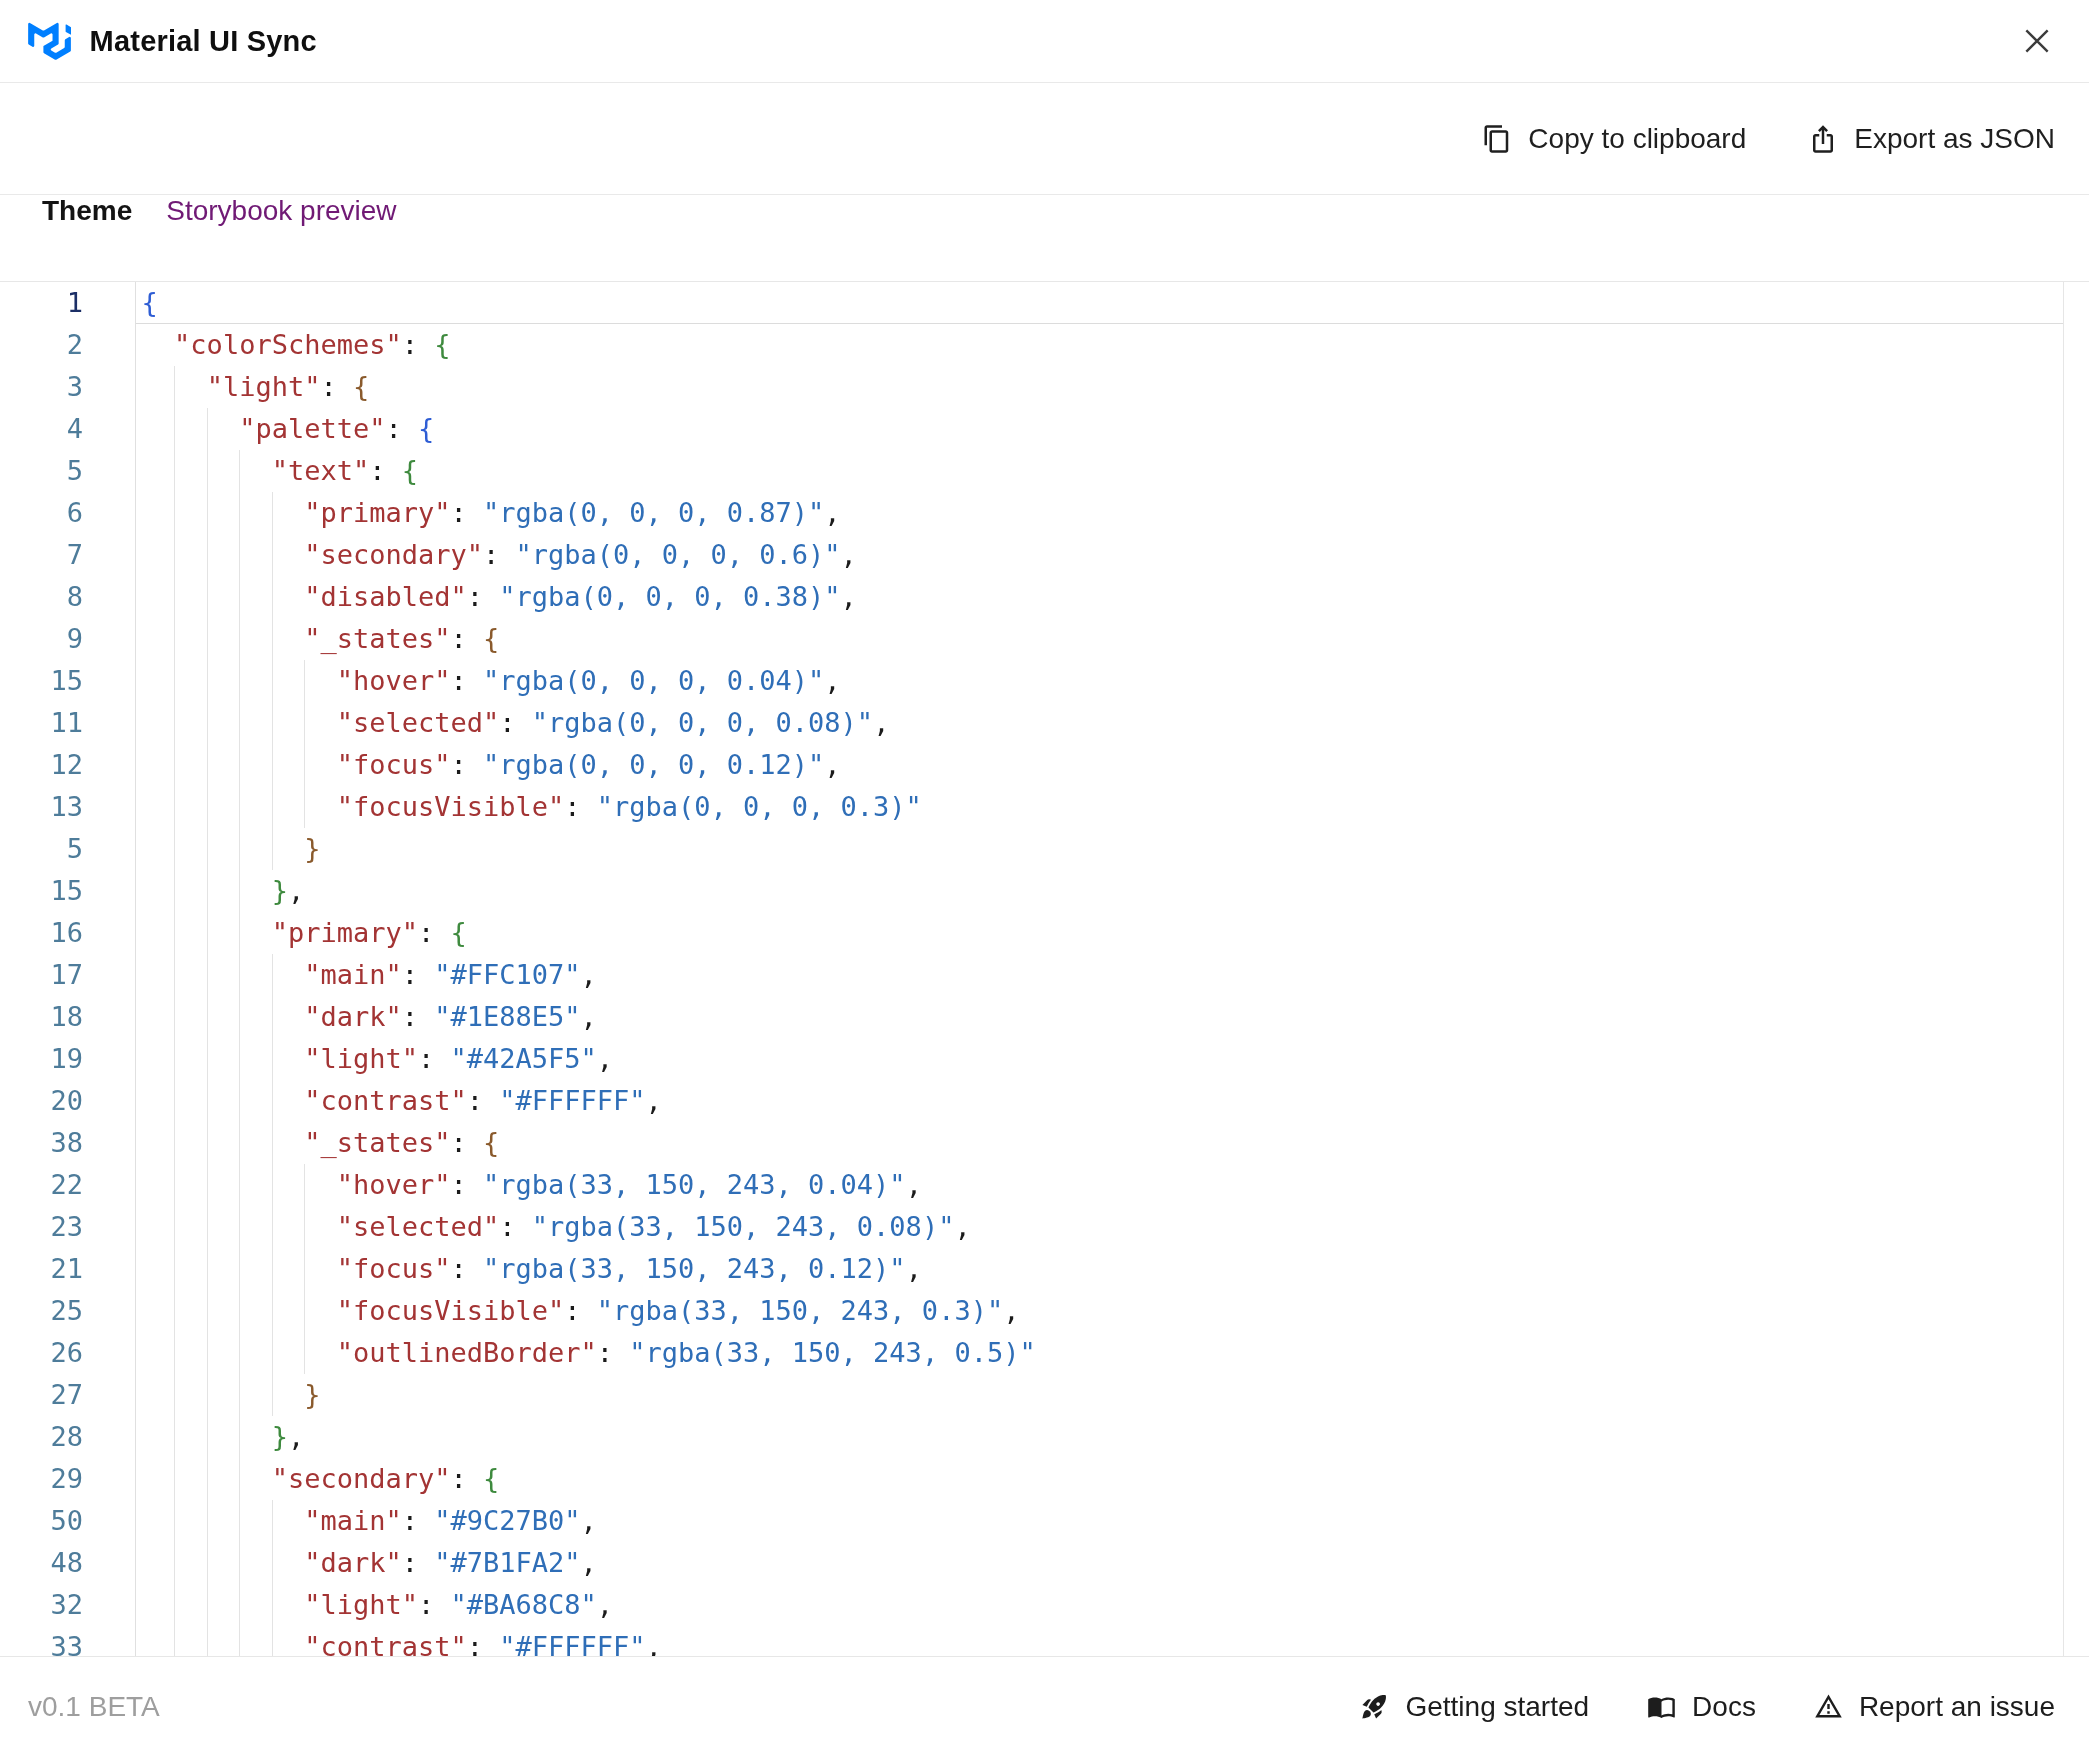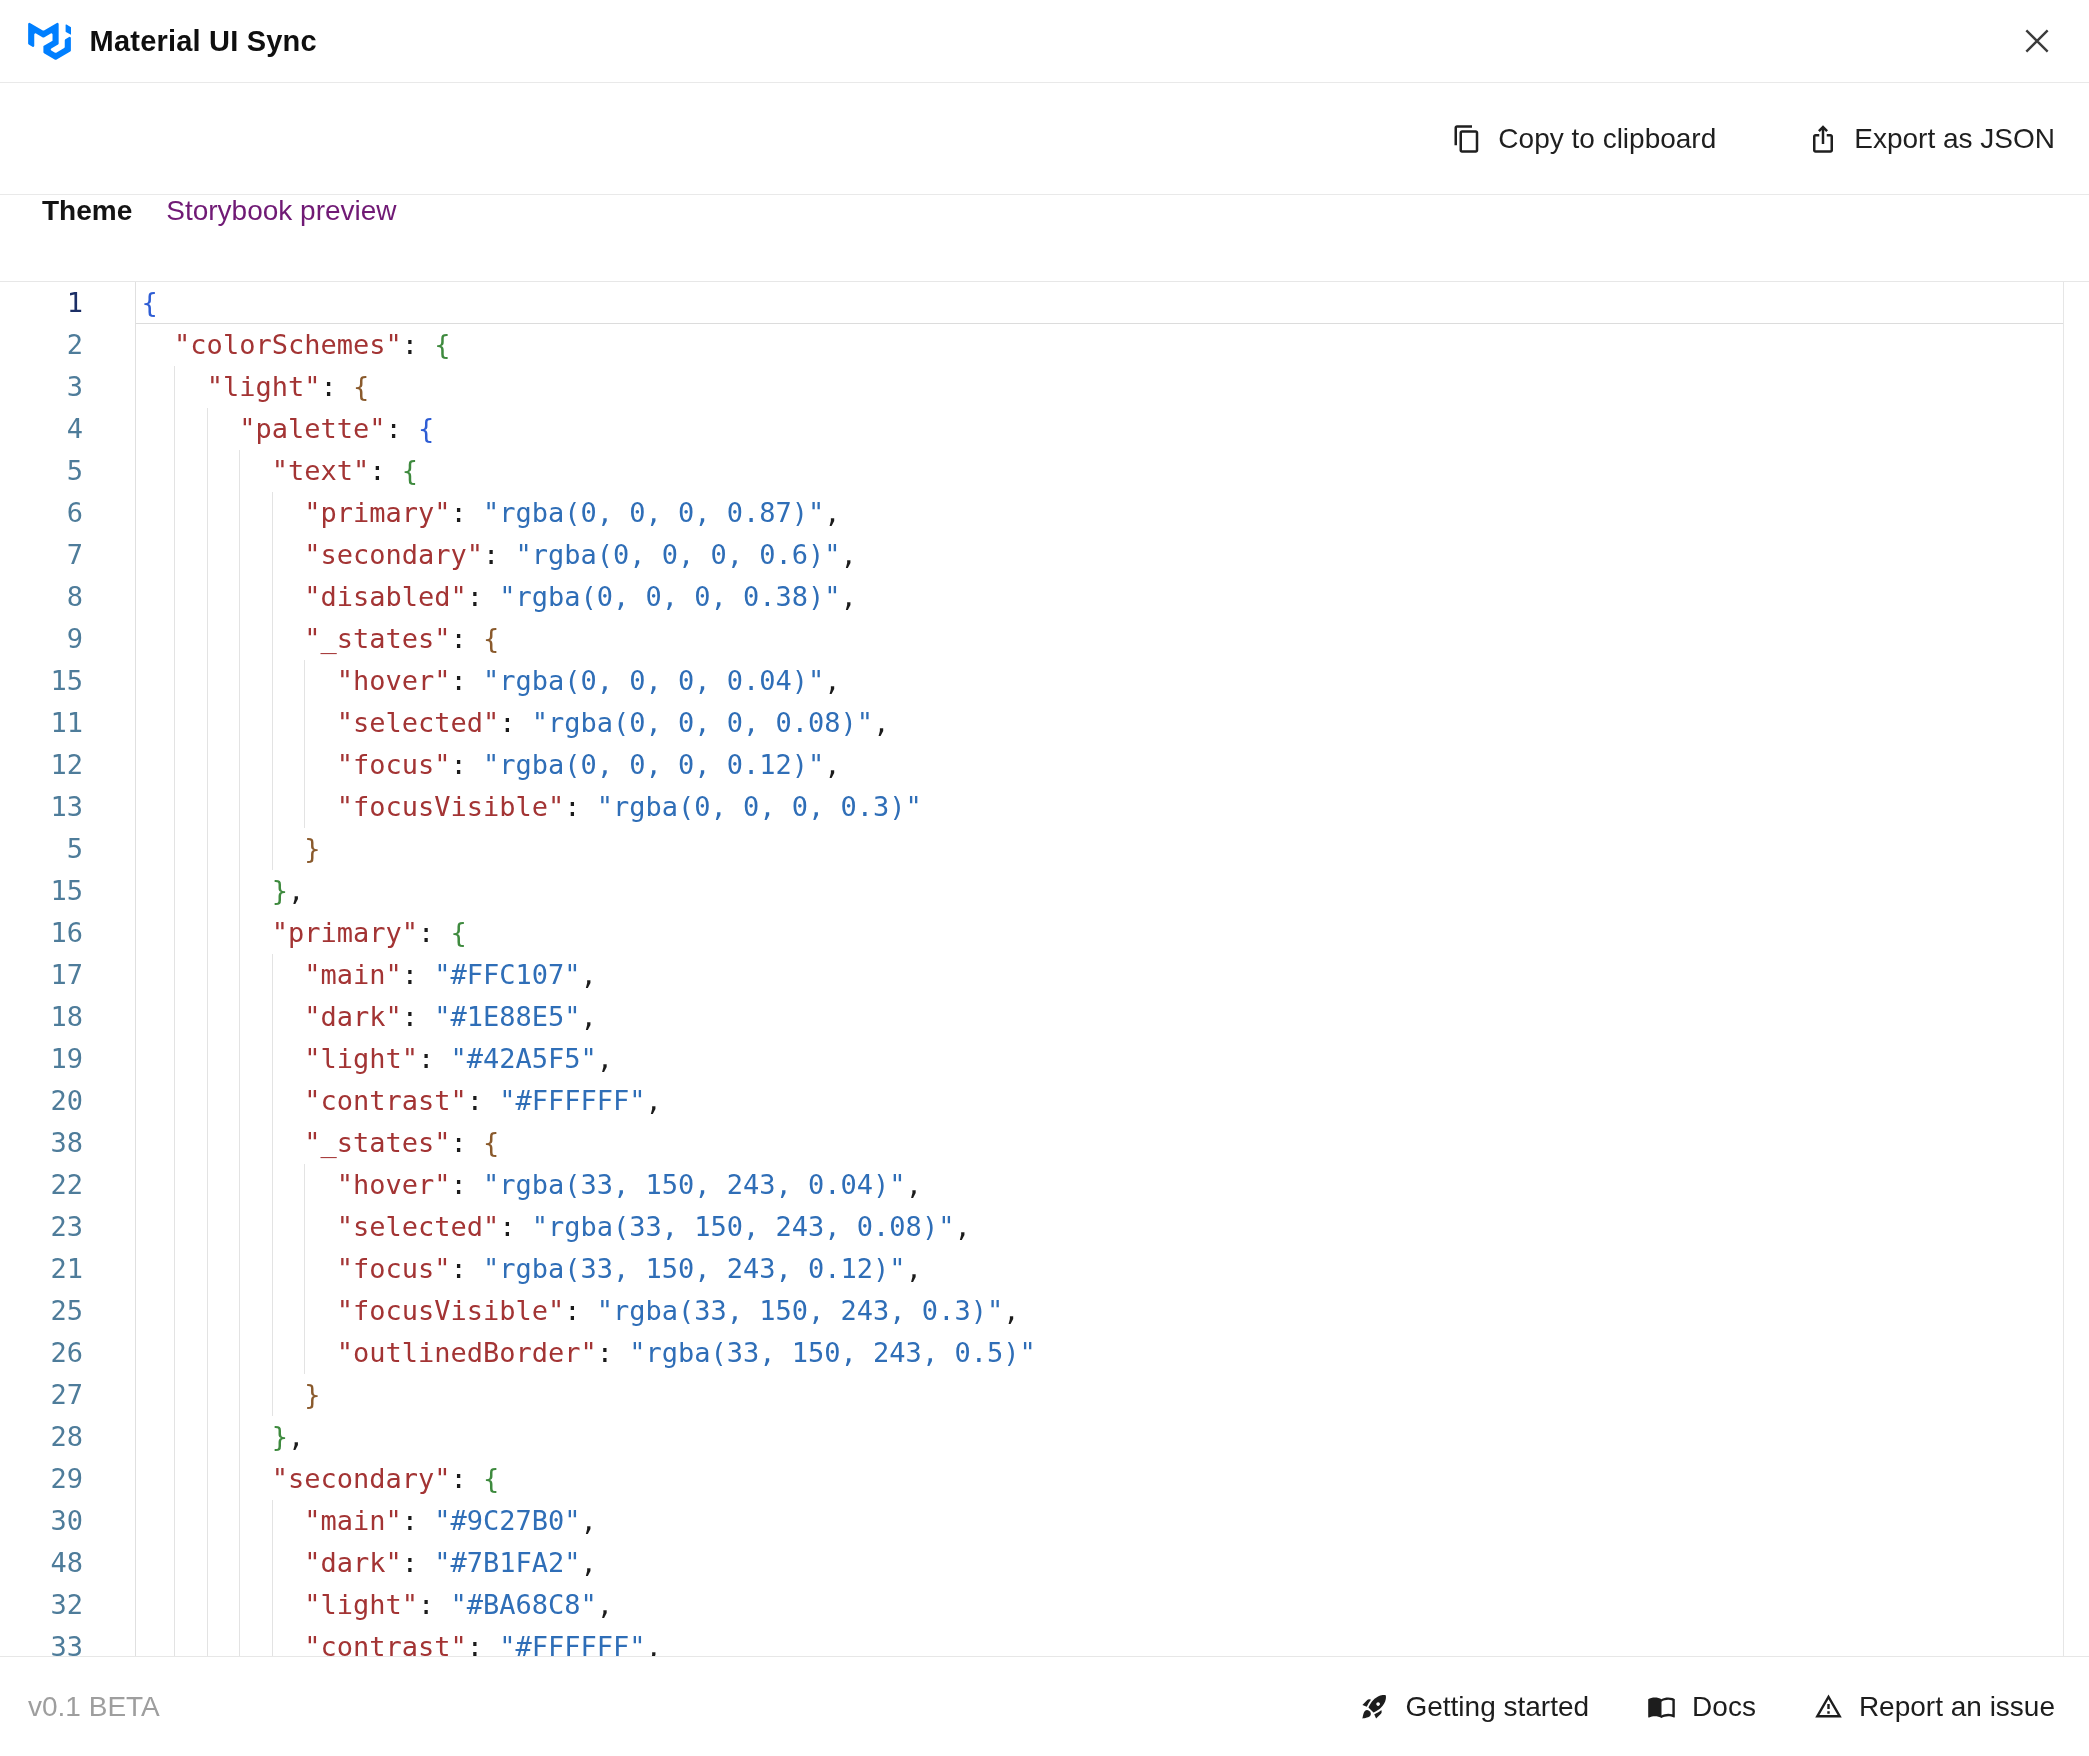--- a/index.html
+++ b/index.html
@@ -15,21 +15,21 @@
   .close-btn { margin-left: auto; width: 41px; height: 41px; display: flex; align-items: center;
                justify-content: center; cursor: pointer; background: none; border: none; }
 
   
   .toolbar { height: 112px; flex: none; border-bottom: 0.9px solid #e9e9e9;
              display: flex; align-items: center; padding: 0 34px 0 22.4px; }
   .regen-btn { height: 88px; border: none; border-radius: 14px; cursor: pointer;
                background: var(--accent, #4294f0); color: #fff;
                display: flex; align-items: center; gap: 18.6px; padding: 0 37px 0 34px;
                font-family: "Liberation Sans", sans-serif; font-size: 29px; font-weight: 500; }
-  .actions { margin-left: auto; display: flex; align-items: center; gap: 92px; }
+  .actions { margin-left: auto; display: flex; align-items: center; gap: 62px; }
   .action { display: flex; align-items: center; gap: 16px; font-size: 28px; color: #1f1f1f;
             background: none; border: none; cursor: pointer; font-family: "Liberation Sans", sans-serif; }
 
   
   .tabs { height: 86px; flex: none; display: flex; align-items: flex-start; padding-left: 42px; gap: 34px; }
   .tab { font-size: 28px; background: none; border: none; cursor: pointer;
          font-family: "Liberation Sans", sans-serif; }
   .tab.active { font-weight: 700; color: #141414; }
   .tab.inactive { color: #701a75; }
 
@@ -132,21 +132,21 @@
         <div class="ln">20</div>
         <div class="ln">38</div>
         <div class="ln">22</div>
         <div class="ln">23</div>
         <div class="ln">21</div>
         <div class="ln">25</div>
         <div class="ln">26</div>
         <div class="ln">27</div>
         <div class="ln">28</div>
         <div class="ln">29</div>
-        <div class="ln">30</div>
+        <div class="ln">50</div>
         <div class="ln">48</div>
         <div class="ln">32</div>
         <div class="ln">33</div>
       </div>
     <div class="code">
         <div class="cl act"><span></span><span class="tk-b1">{</span></div>
         <div class="cl"><span>  </span><span class="tk-k">"colorSchemes"</span><span class="tk-p">: </span><span class="tk-b2">{</span></div>
         <div class="cl"><span class="guide" style="left: calc(2ch + 5.6px);"></span><span>    </span><span class="tk-k">"light"</span><span class="tk-p">: </span><span class="tk-b3">{</span></div>
         <div class="cl"><span class="guide" style="left: calc(2ch + 5.6px);"></span><span class="guide" style="left: calc(4ch + 5.6px);"></span><span>      </span><span class="tk-k">"palette"</span><span class="tk-p">: </span><span class="tk-b1">{</span></div>
         <div class="cl"><span class="guide" style="left: calc(2ch + 5.6px);"></span><span class="guide" style="left: calc(4ch + 5.6px);"></span><span class="guide" style="left: calc(6ch + 5.6px);"></span><span>        </span><span class="tk-k">"text"</span><span class="tk-p">: </span><span class="tk-b2">{</span></div>

